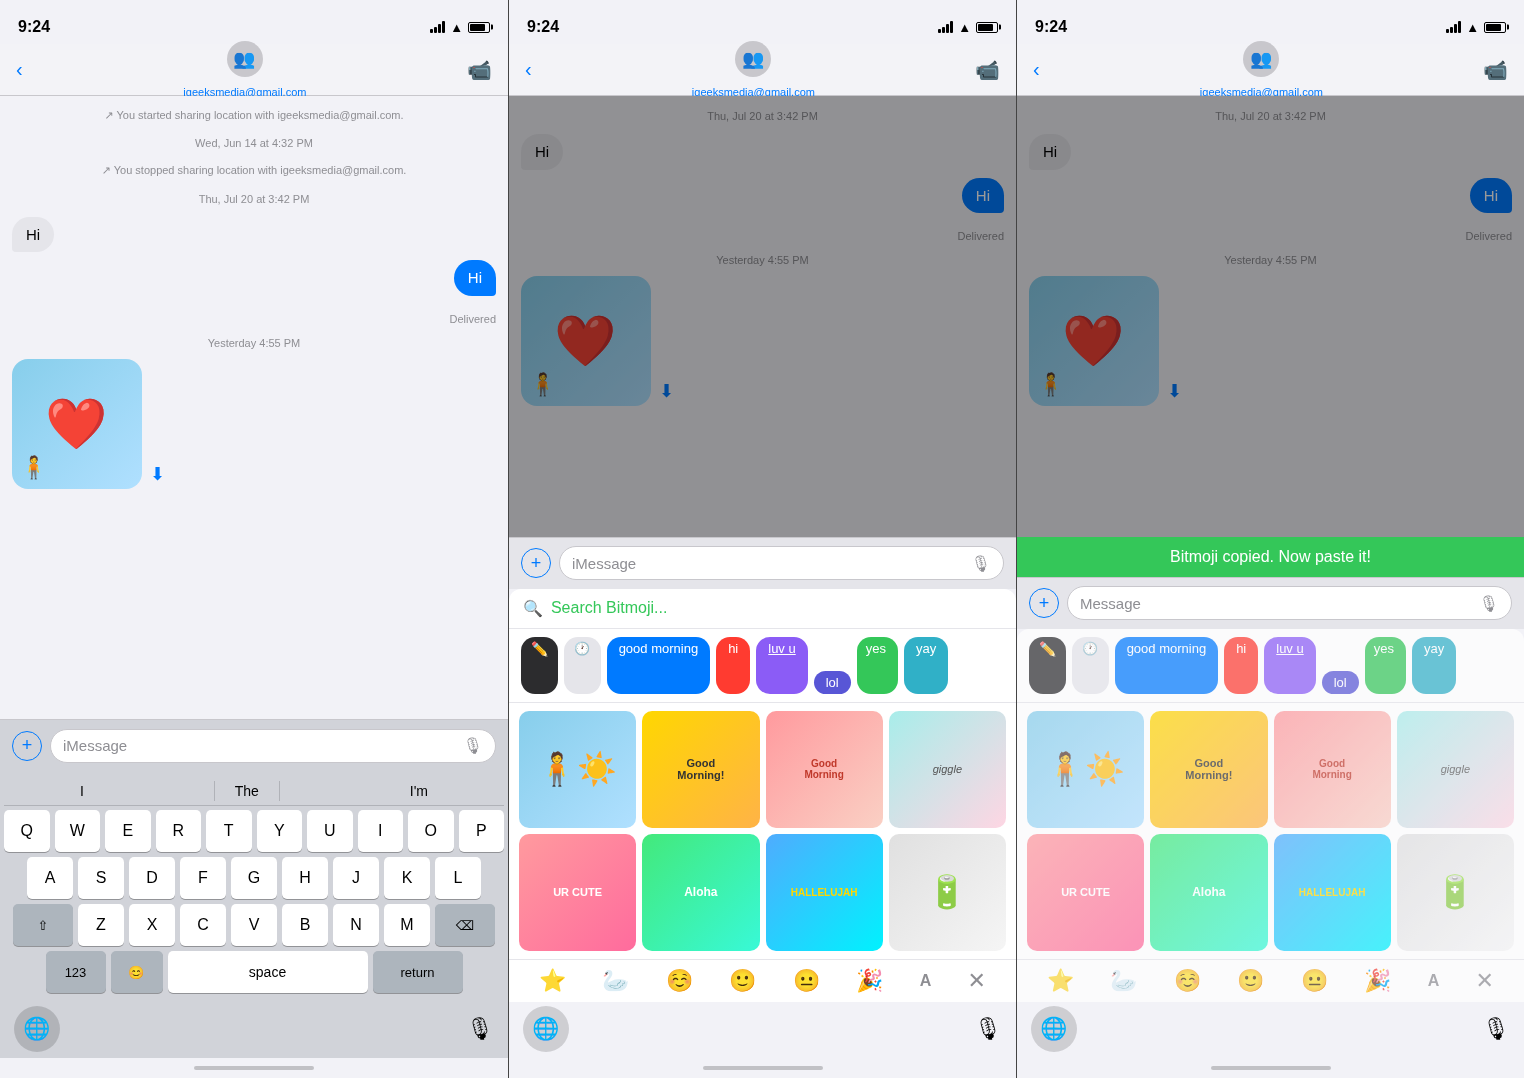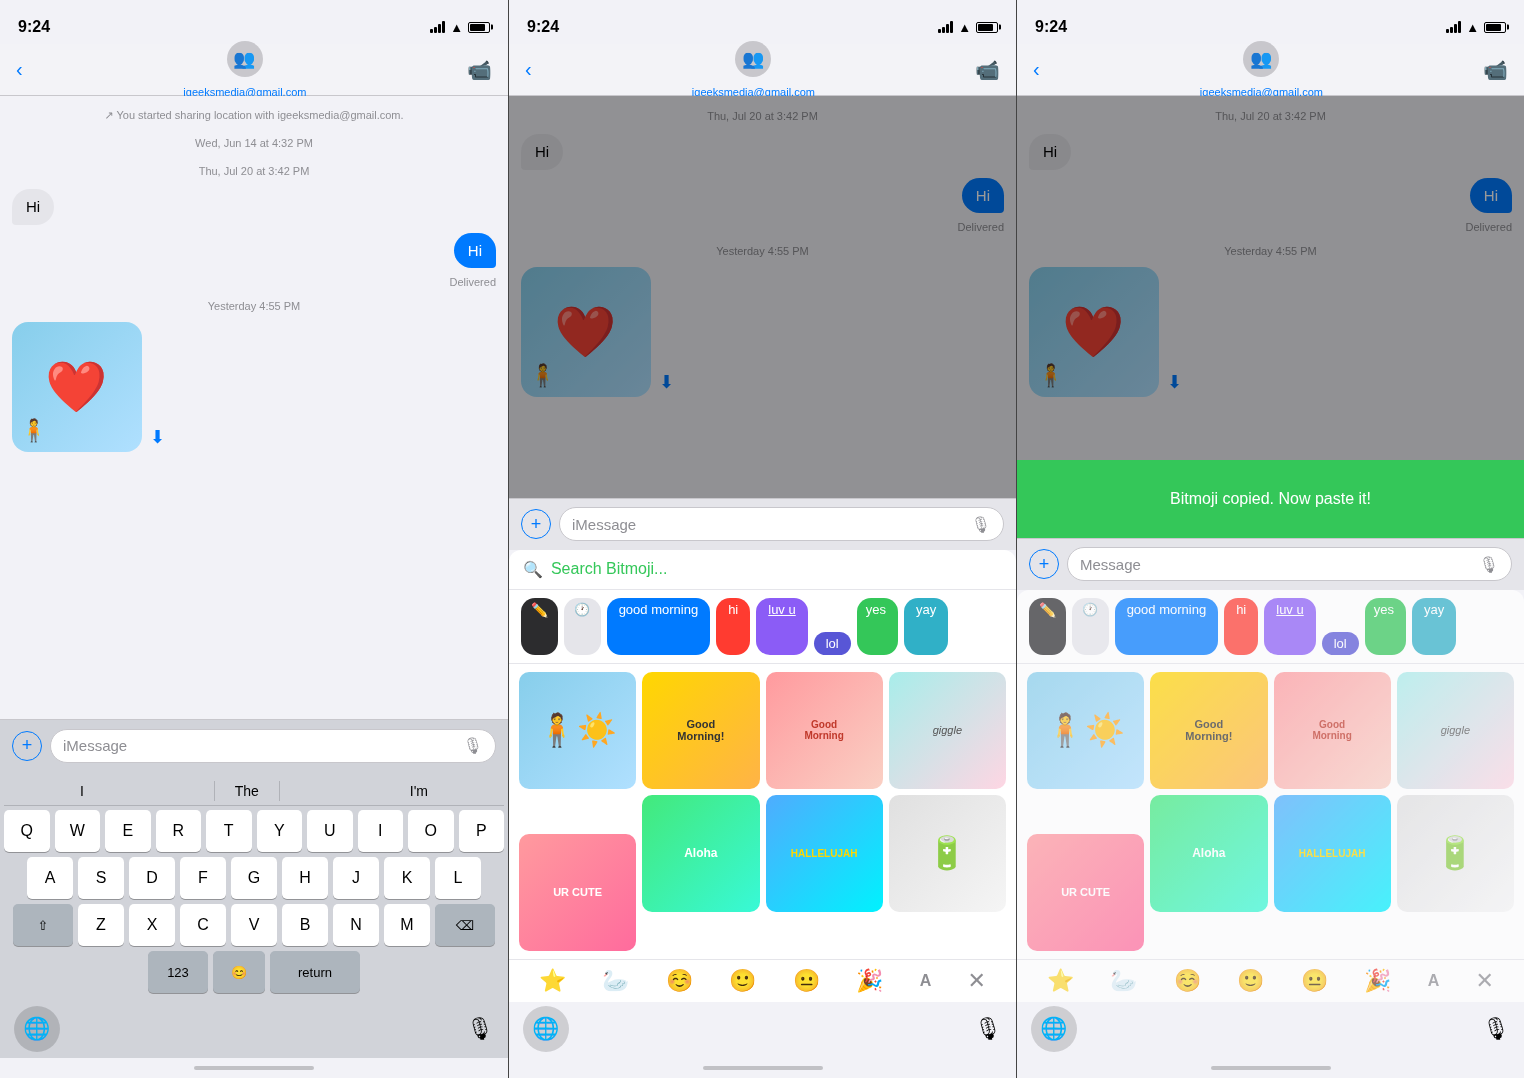--- a/index.html
+++ b/index.html
@@ -184,21 +184,21 @@
     }
     .bubble.sent {
       background: #007aff;
       color: #fff;
       border-bottom-right-radius: 4px;
     }
     .delivered-label {
       font-size: 11px;
       color: #8e8e93;
       text-align: right;
-      margin-top: 8px;
+      margin-top: 17px;
     }
     .sticker-placeholder {
       width: 130px;
       height: 130px;
       background: linear-gradient(135deg, #ff6b9d, #ff8c42, #ffd700);
       border-radius: 16px;
       display: flex;
       align-items: center;
       justify-content: center;
       font-size: 48px;
@@ -413,21 +413,21 @@
     }
     .bitmoji-bottom-icon.active {
       color: #ffd700;
     }
 
     
     .copy-notification {
       background: #34c759;
       color: #fff;
       text-align: center;
-      padding: 30px;
+      padding: 11px;
       font-size: 16px;
       font-weight: 500;
     }
 
     
     .chat-overlay {
       background: rgba(0,0,0,0.4);
       position: absolute;
       top: 0; left: 0; right: 0; bottom: 0;
       z-index: 1;
@@ -442,21 +442,21 @@
       color: #007aff;
       margin-left: 4px;
       margin-bottom: 4px;
     }
 
     
     .bm-1 { background: linear-gradient(135deg, #87ceeb, #b0e0ff); }
     .bm-2 { background: linear-gradient(135deg, #ffd700, #ffb347); }
     .bm-3 { background: linear-gradient(135deg, #ff9a9e, #fad0c4); }
     .bm-4 { background: linear-gradient(135deg, #a8edea, #fed6e3); }
-    .bm-5 { background: linear-gradient(135deg, #ff9a9e, #ff6b9d); margin-top: 39px; }
+    .bm-5 { background: linear-gradient(135deg, #ff9a9e, #ff6b9d); }
     .bm-6 { background: linear-gradient(135deg, #43e97b, #38f9d7); }
     .bm-7 { background: linear-gradient(135deg, #4facfe, #00f2fe); }
     .bm-8 { background: linear-gradient(135deg, #e0e0e0, #f5f5f5); }
     .figure-emoji {
       font-size: 22px;
       position: absolute;
       bottom: 8px;
       left: 8px;
     }
   </style>
@@ -488,20 +488,21 @@
       <div class="nav-center">
         <div class="nav-avatar">👥</div>
         <span class="nav-name">igeeksmedia@gmail.com</span>
       </div>
       <span class="nav-video">📹</span>
     </div>
 
     <div class="chat-area">
       <div class="system-msg">↗ You started sharing location with igeeksmedia@gmail.com.</div>
       <div class="date-label">Wed, Jun 14 at 4:32 PM</div>
+      <div class="system-msg">↗ You stopped sharing location with igeeksmedia@gmail.com.</div>
       <div class="date-label">Thu, Jul 20 at 3:42 PM</div>
       <div class="bubble-row received">
         <div class="bubble received">Hi</div>
       </div>
       <div class="bubble-row sent">
         <div class="bubble sent">Hi</div>
         <div class="delivered-label">Delivered</div>
       </div>
       <div class="date-label">Yesterday 4:55 PM</div>
       <div class="sticker-row">
@@ -557,20 +558,21 @@
         <div class="key">C</div>
         <div class="key">V</div>
         <div class="key">B</div>
         <div class="key">N</div>
         <div class="key">M</div>
         <div class="key special backspace">⌫</div>
       </div>
       <div class="key-row">
         <div class="key special">123</div>
         <div class="key special emoji-key">😊</div>
+        <div class="key space">space</div>
         <div class="key return-key">return</div>
       </div>
     </div>
 
     <div style="background:#d1d3d9;display:flex;justify-content:space-between;align-items:center;padding:4px 14px 6px;">
       <div class="globe-btn">🌐</div>
       <span style="font-size:22px;color:#000;">🎙</span>
     </div>
 
     <div class="home-indicator">

